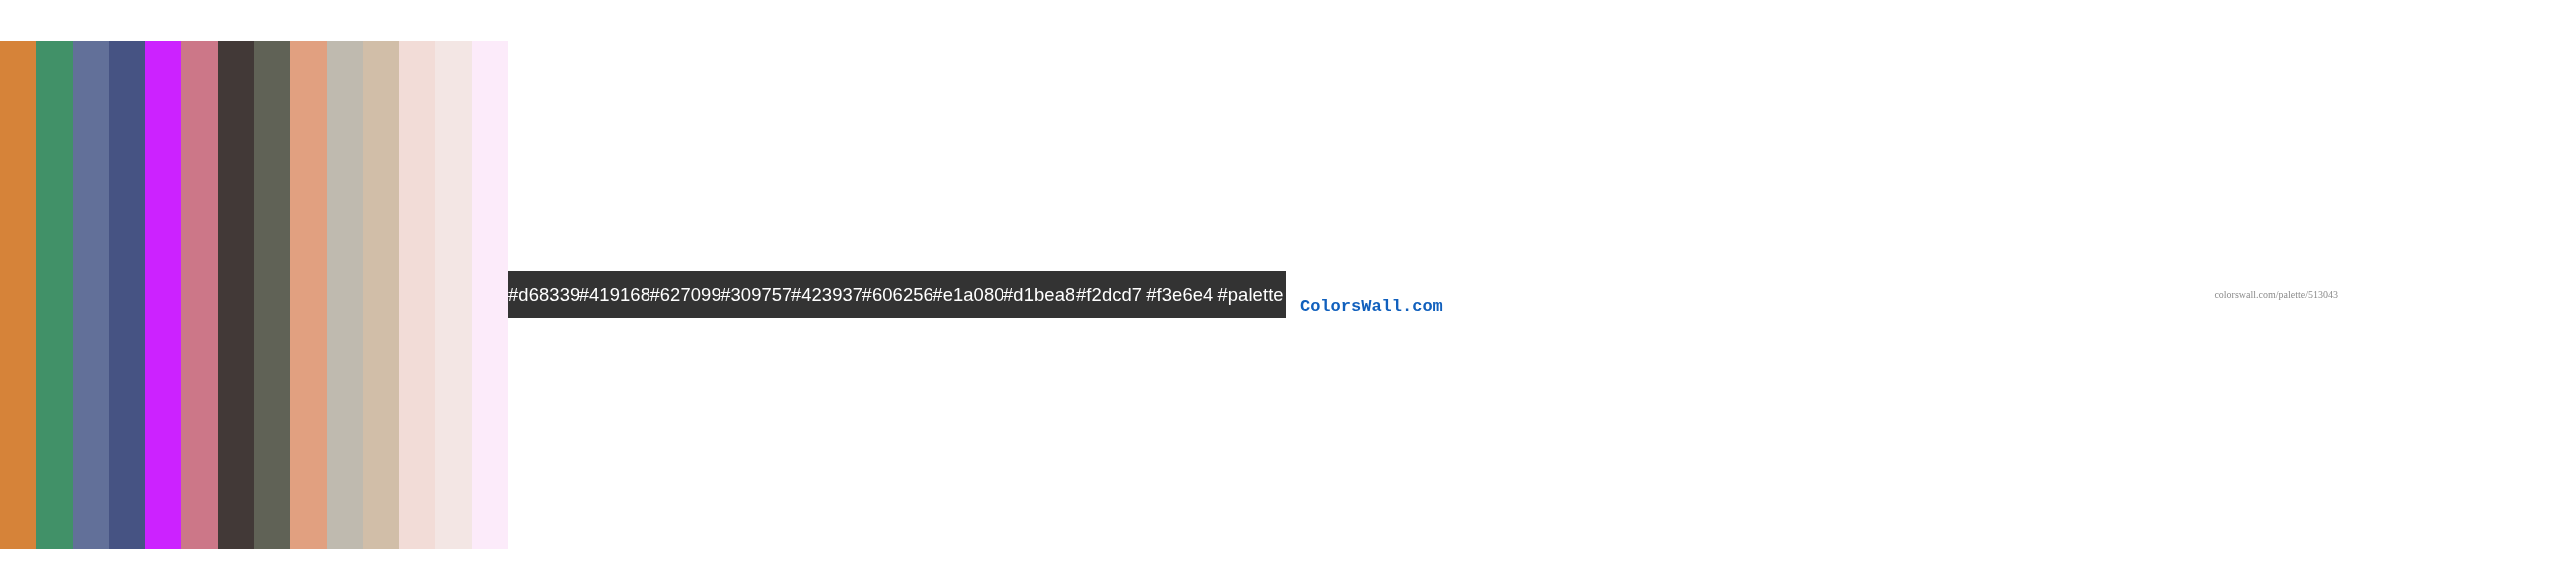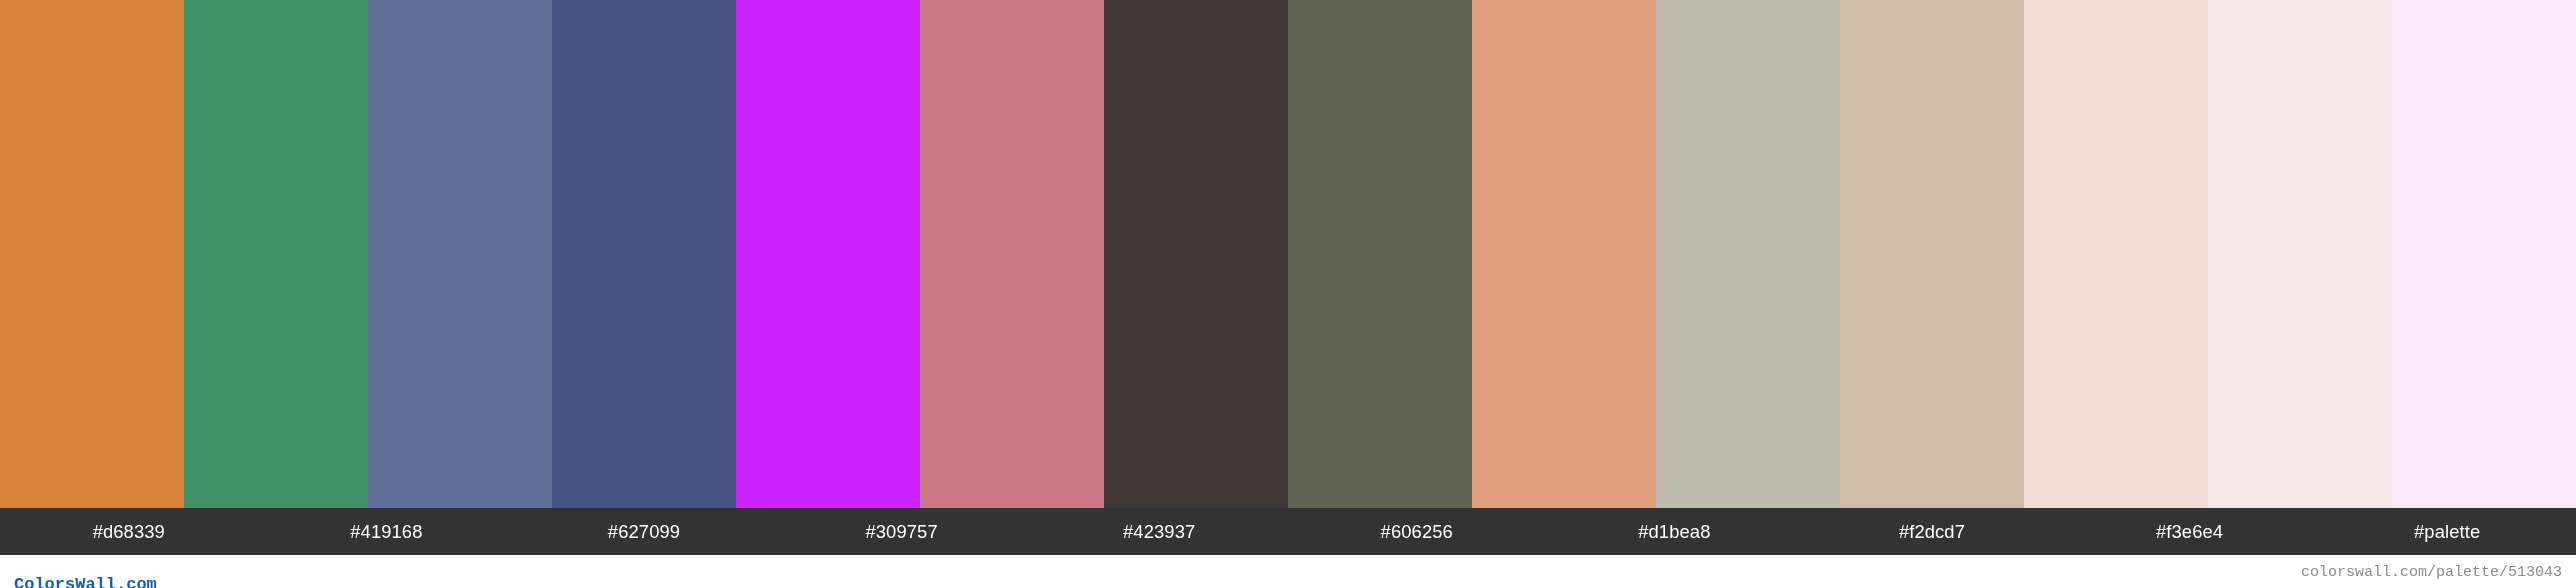--- a/index.html
+++ b/index.html
@@ -11,21 +11,22 @@
     width: 2576px;
     height: 589px;
     background: #ffffff;
     font-family: "Liberation Sans", sans-serif;
     overflow: hidden;
   }
   #palette-page {
     width: 2352px;
     height: 589px;
     display: flex;
-    flex-direction: column;
+    flex-direction: row;
+    align-items: center;
   }
 
   
   #swatch-strip {
     display: flex;
     width: 2576px;
     height: 508px;
     flex: 0 0 508px;
   }
   .swatch {
@@ -71,22 +72,22 @@
     color: #1160bd;
     font-family: Liberation Mono, monospace;
     font-size: 17px;
     font-weight: bold;
     text-decoration: none;
     white-space: nowrap;
     margin-top: 24px;
   }
   #palette-url {
     color: #8c8c8c;
-    font-family: Liberation Mono, monospace;
-    font-size: 15px;
+    font-family: Liberation Serif, serif;
+    font-size: 10px;
     white-space: nowrap;
   }
 </style>
 </head>
 <body style="background-color: rgb(255, 255, 255);">
 
 <div id="palette-page">
 
   <div id="swatch-strip">
       <div class="swatch" title="#d68339" style="background-color: rgb(214, 131, 57);"></div>
@@ -105,20 +106,21 @@
       <div class="swatch" title="#fcebfa" style="background-color: rgb(252, 235, 250);"></div>
     </div>
 
   <div id="hex-label-bar" style="background-color: rgb(51, 51, 51);">
       <div class="hex-label">#d68339</div>
       <div class="hex-label">#419168</div>
       <div class="hex-label">#627099</div>
       <div class="hex-label">#309757</div>
       <div class="hex-label">#423937</div>
       <div class="hex-label">#606256</div>
+      <div class="hex-label">#e1a080</div>
       <div class="hex-label">#d1bea8</div>
       <div class="hex-label">#f2dcd7</div>
       <div class="hex-label">#f3e6e4</div>
       <div class="hex-label">#palette</div>
     </div>
 
   <div id="footer-bar">
     <a id="brand-link" href="#" style="color: rgb(17, 96, 189);">ColorsWall.com</a>
     <span id="palette-url" style="color: rgb(140, 140, 140);">colorswall.com/palette/513043</span>
   </div>

